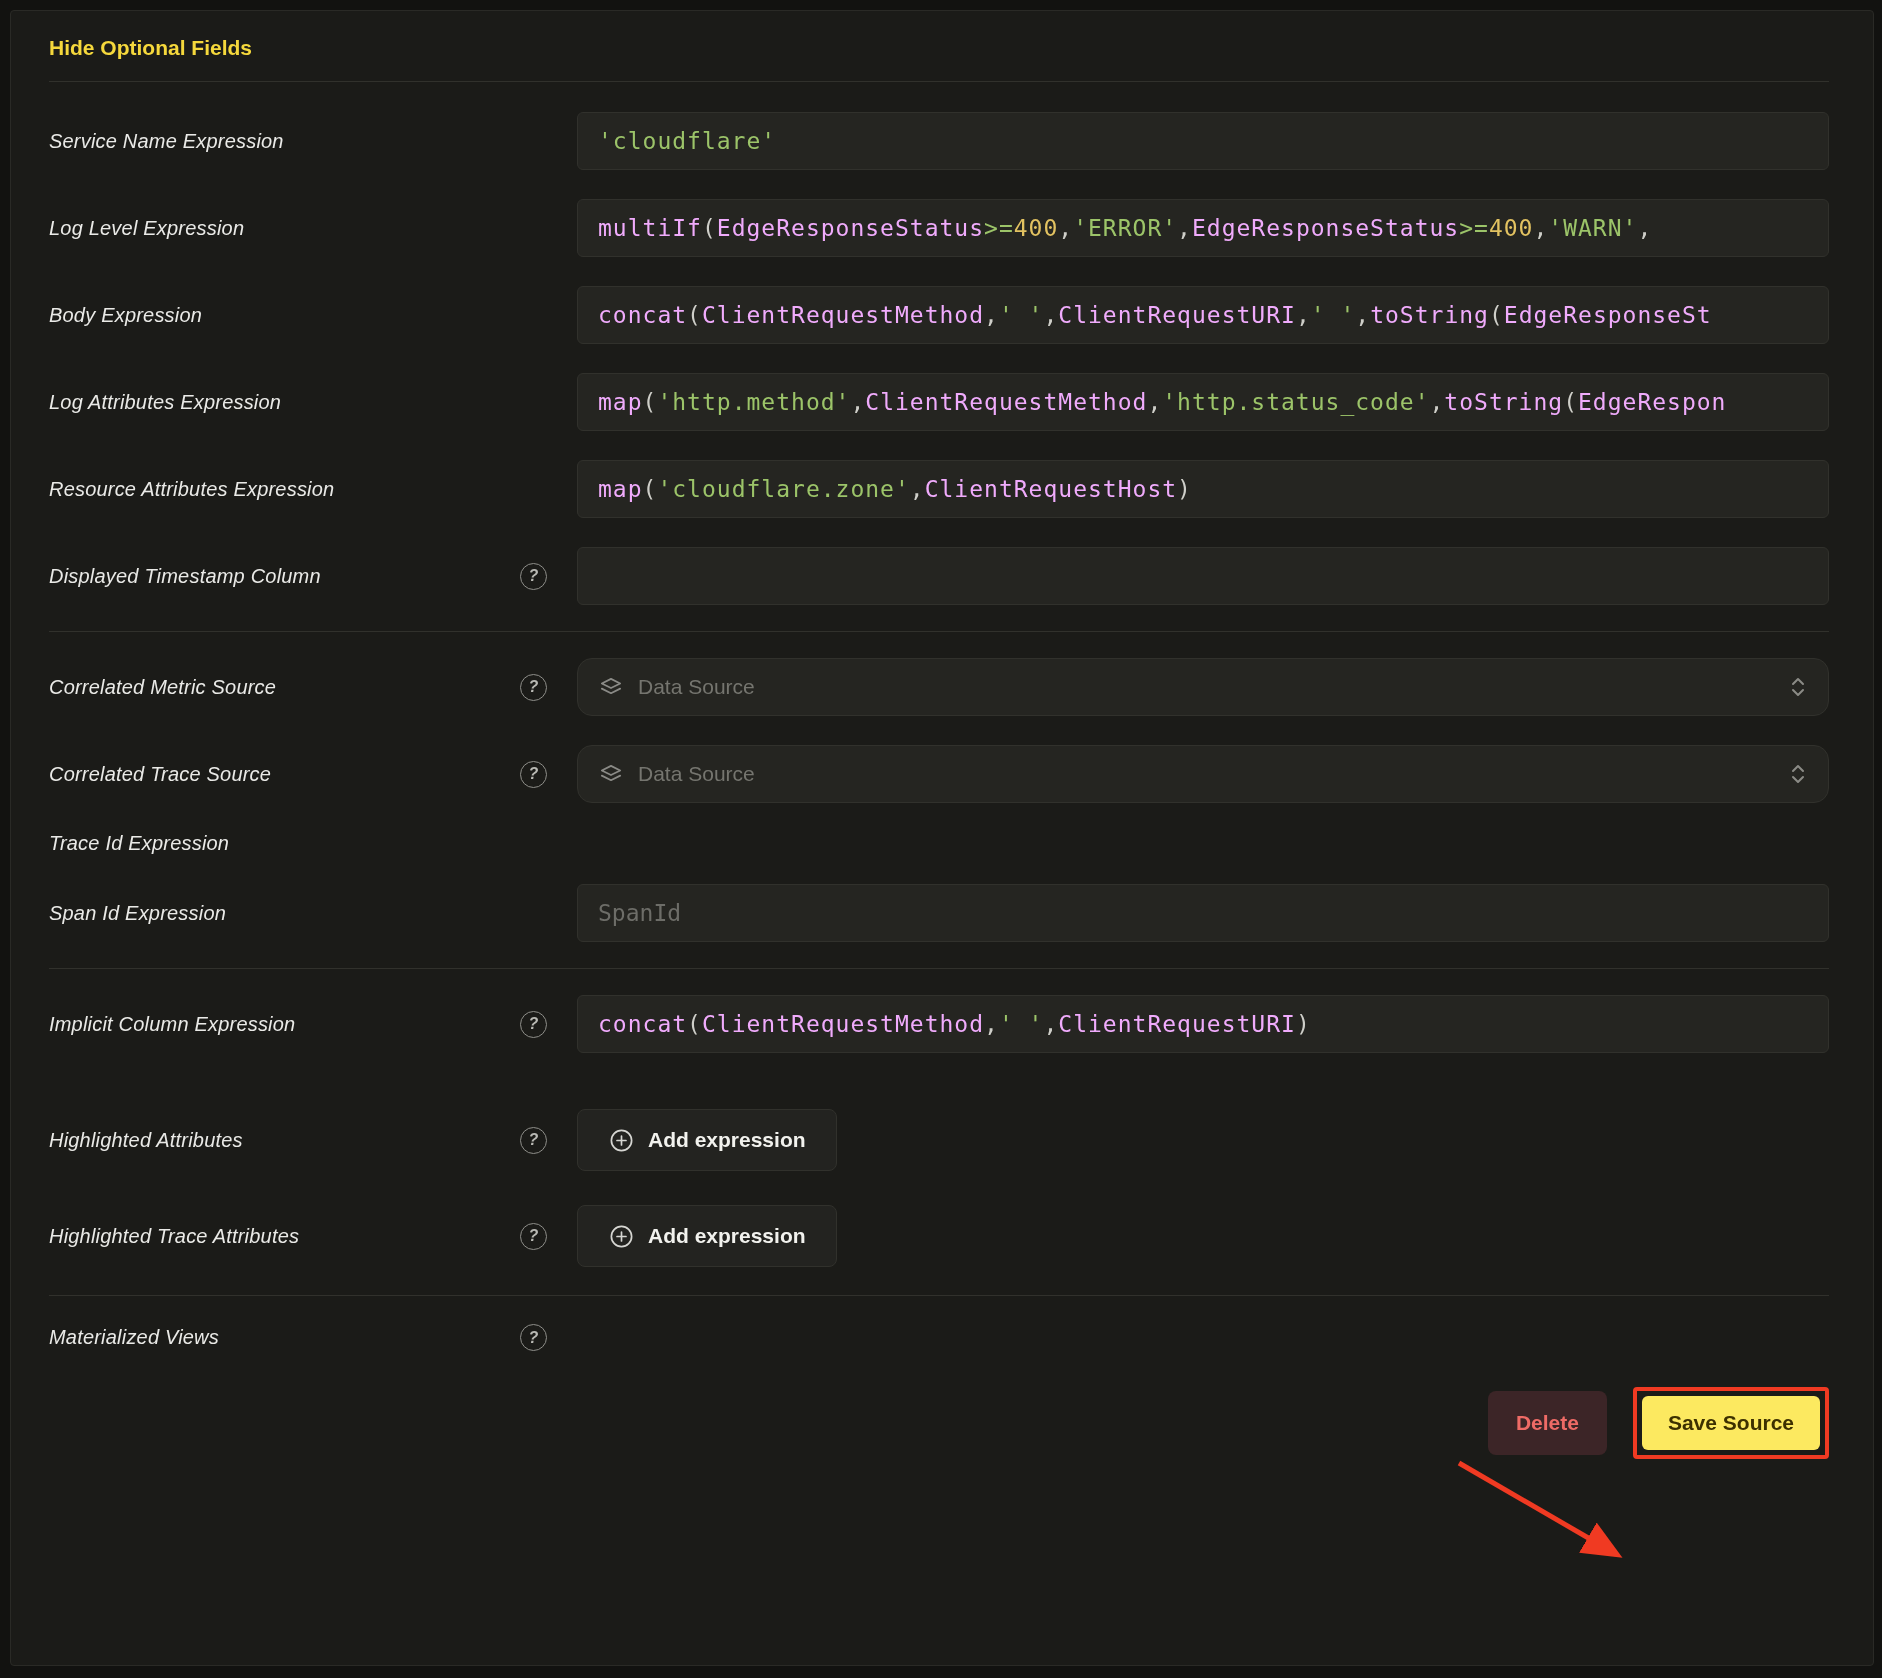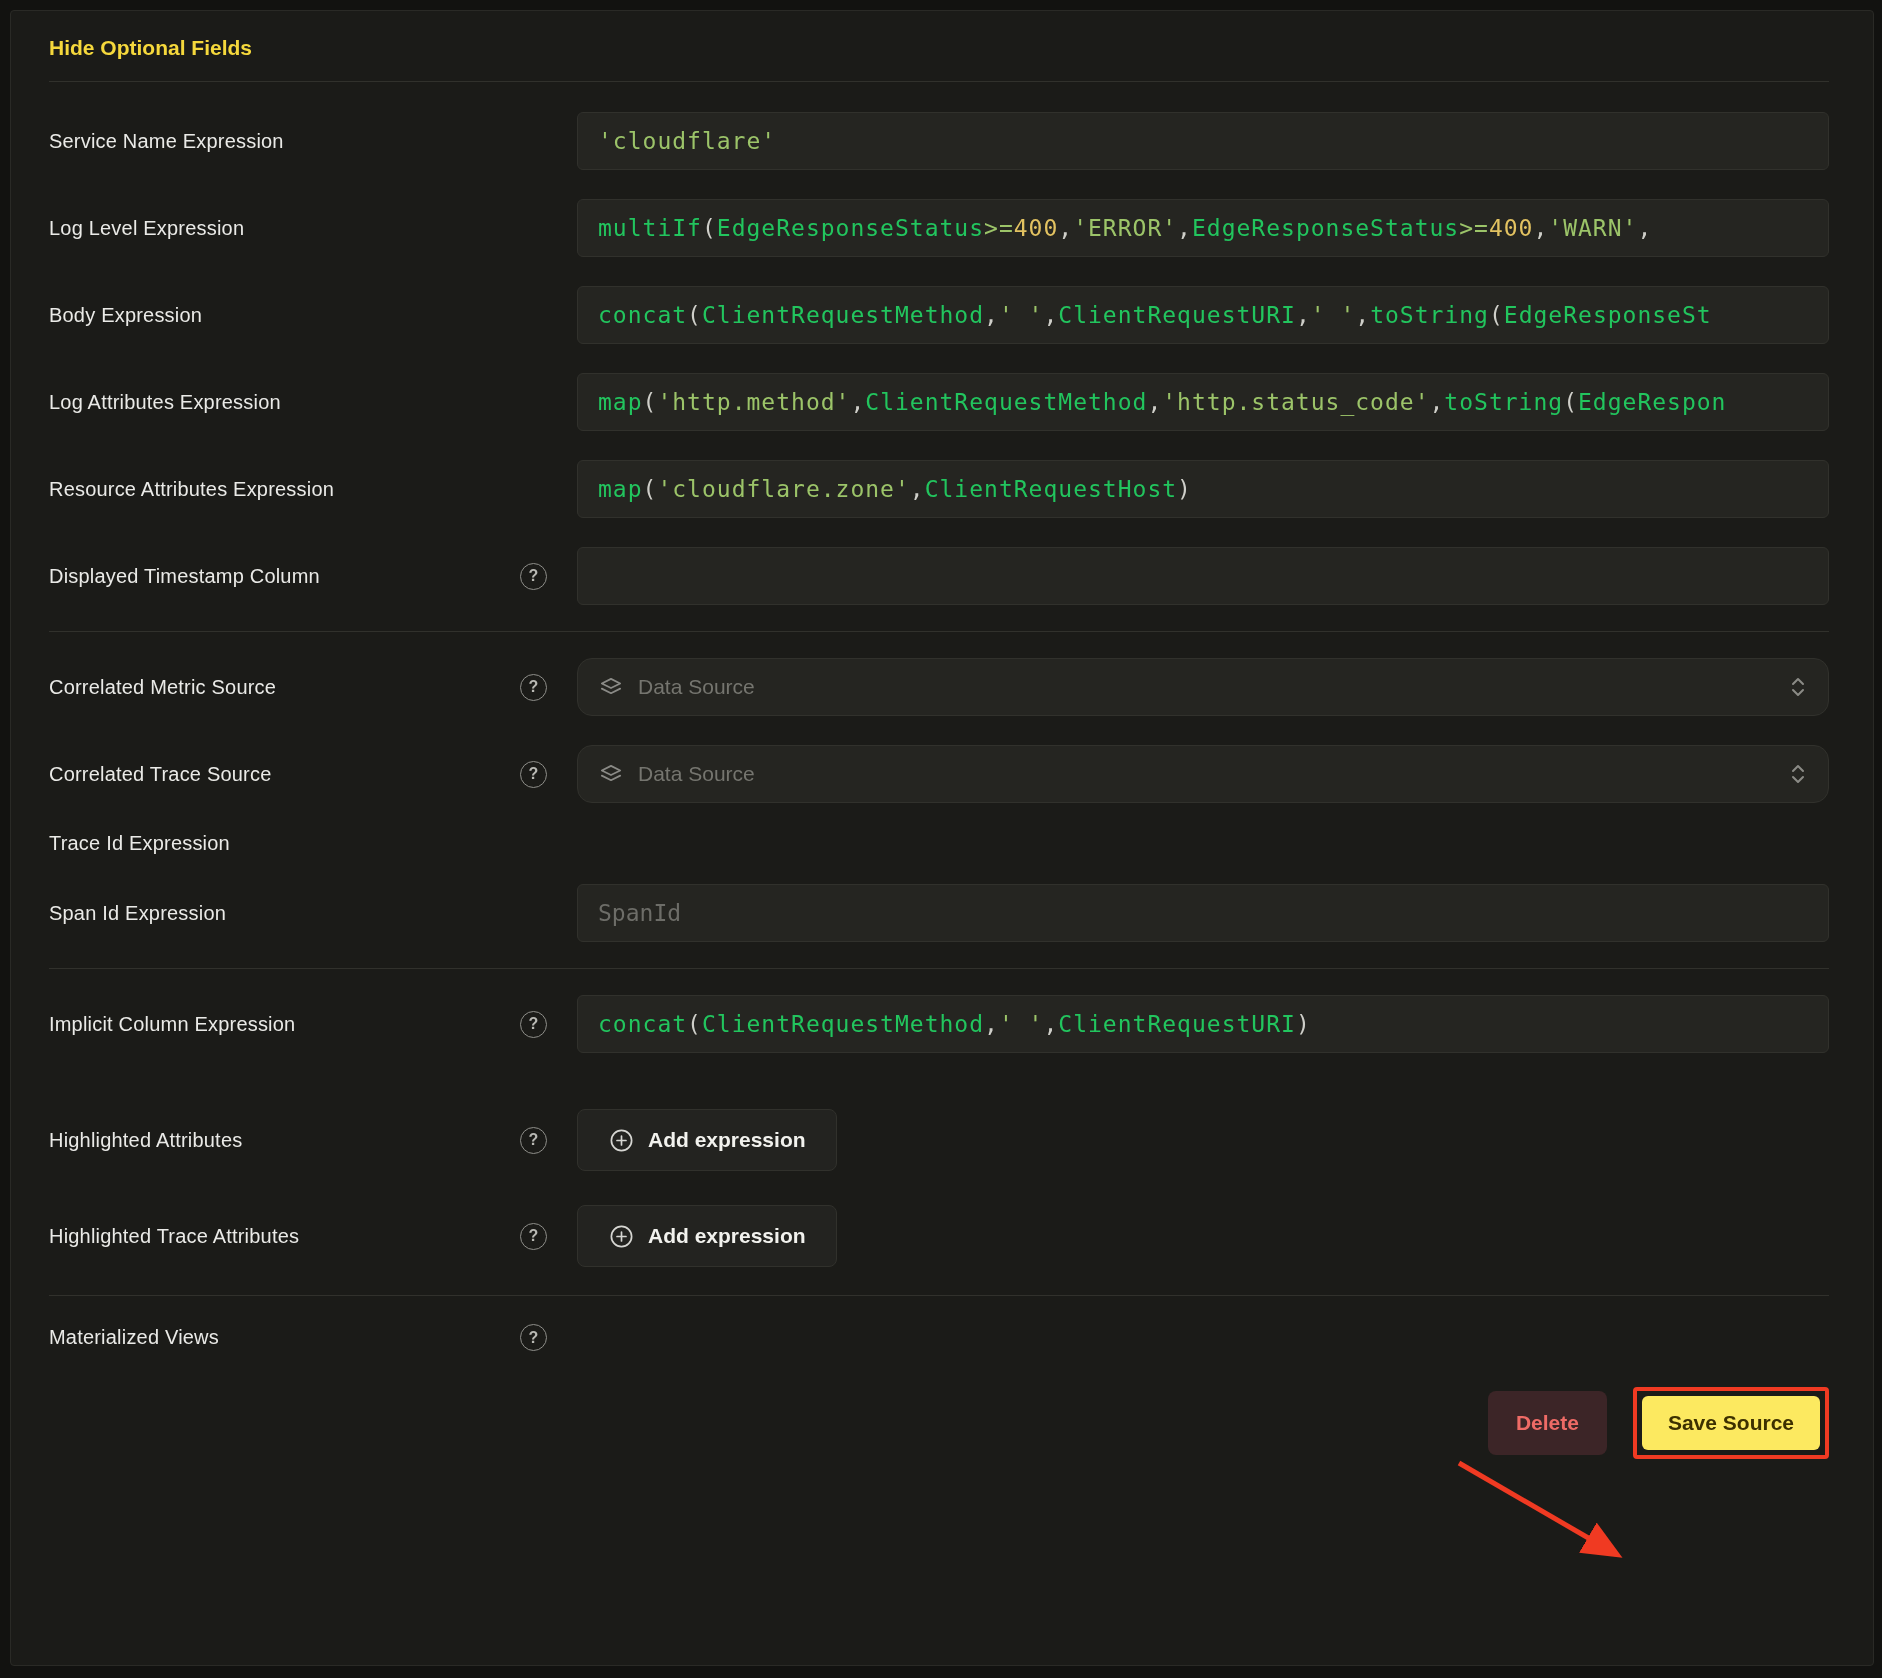--- a/index.html
+++ b/index.html
@@ -46,20 +46,21 @@
   }
   .form-row.last { margin-bottom: 0; }
   .form-row.gap-lg { margin-top: 56px; }
   .form-row.gap-md { margin-bottom: 34px; }
 
   .label-cell {
     display: flex;
     align-items: center;
     justify-content: space-between;
     padding-right: 30px;
+    font-style: italic;
   }
   .label { font-size: 20px; color: #eaeae7; letter-spacing: 0.2px; }
   .help {
     width: 27px; height: 27px;
     border: 1.5px solid #8e8e89;
     border-radius: 50%;
     color: #b9b9b4;
     font-size: 16px; font-weight: 700;
     display: flex; align-items: center; justify-content: center;
     cursor: pointer;
@@ -87,21 +88,21 @@
     font-size: 23px;
     outline: none;
   }
   input.field::placeholder { color: #6d6d68; }
 
   .code {
     font-family: "DejaVu Sans Mono", monospace;
     font-size: 23px;
     letter-spacing: 1px;
   }
-  .tok-red    { color: #22c55e; }
+  .tok-red    { color: #f0abfc; }
   .tok-green  { color: #9cc469; }
   .tok-yellow { color: #e2c261; }
   .tok-plain  { color: #cfcfc9; }
 
   .select { gap: 14px; cursor: pointer; border-radius: 15px; }
   .select .ph { color: #75756f; font-size: 21px; }
   .select .chev { margin-left: auto; display: flex; }
   .layers-icon { display: flex; }
 
   .add-btn {

